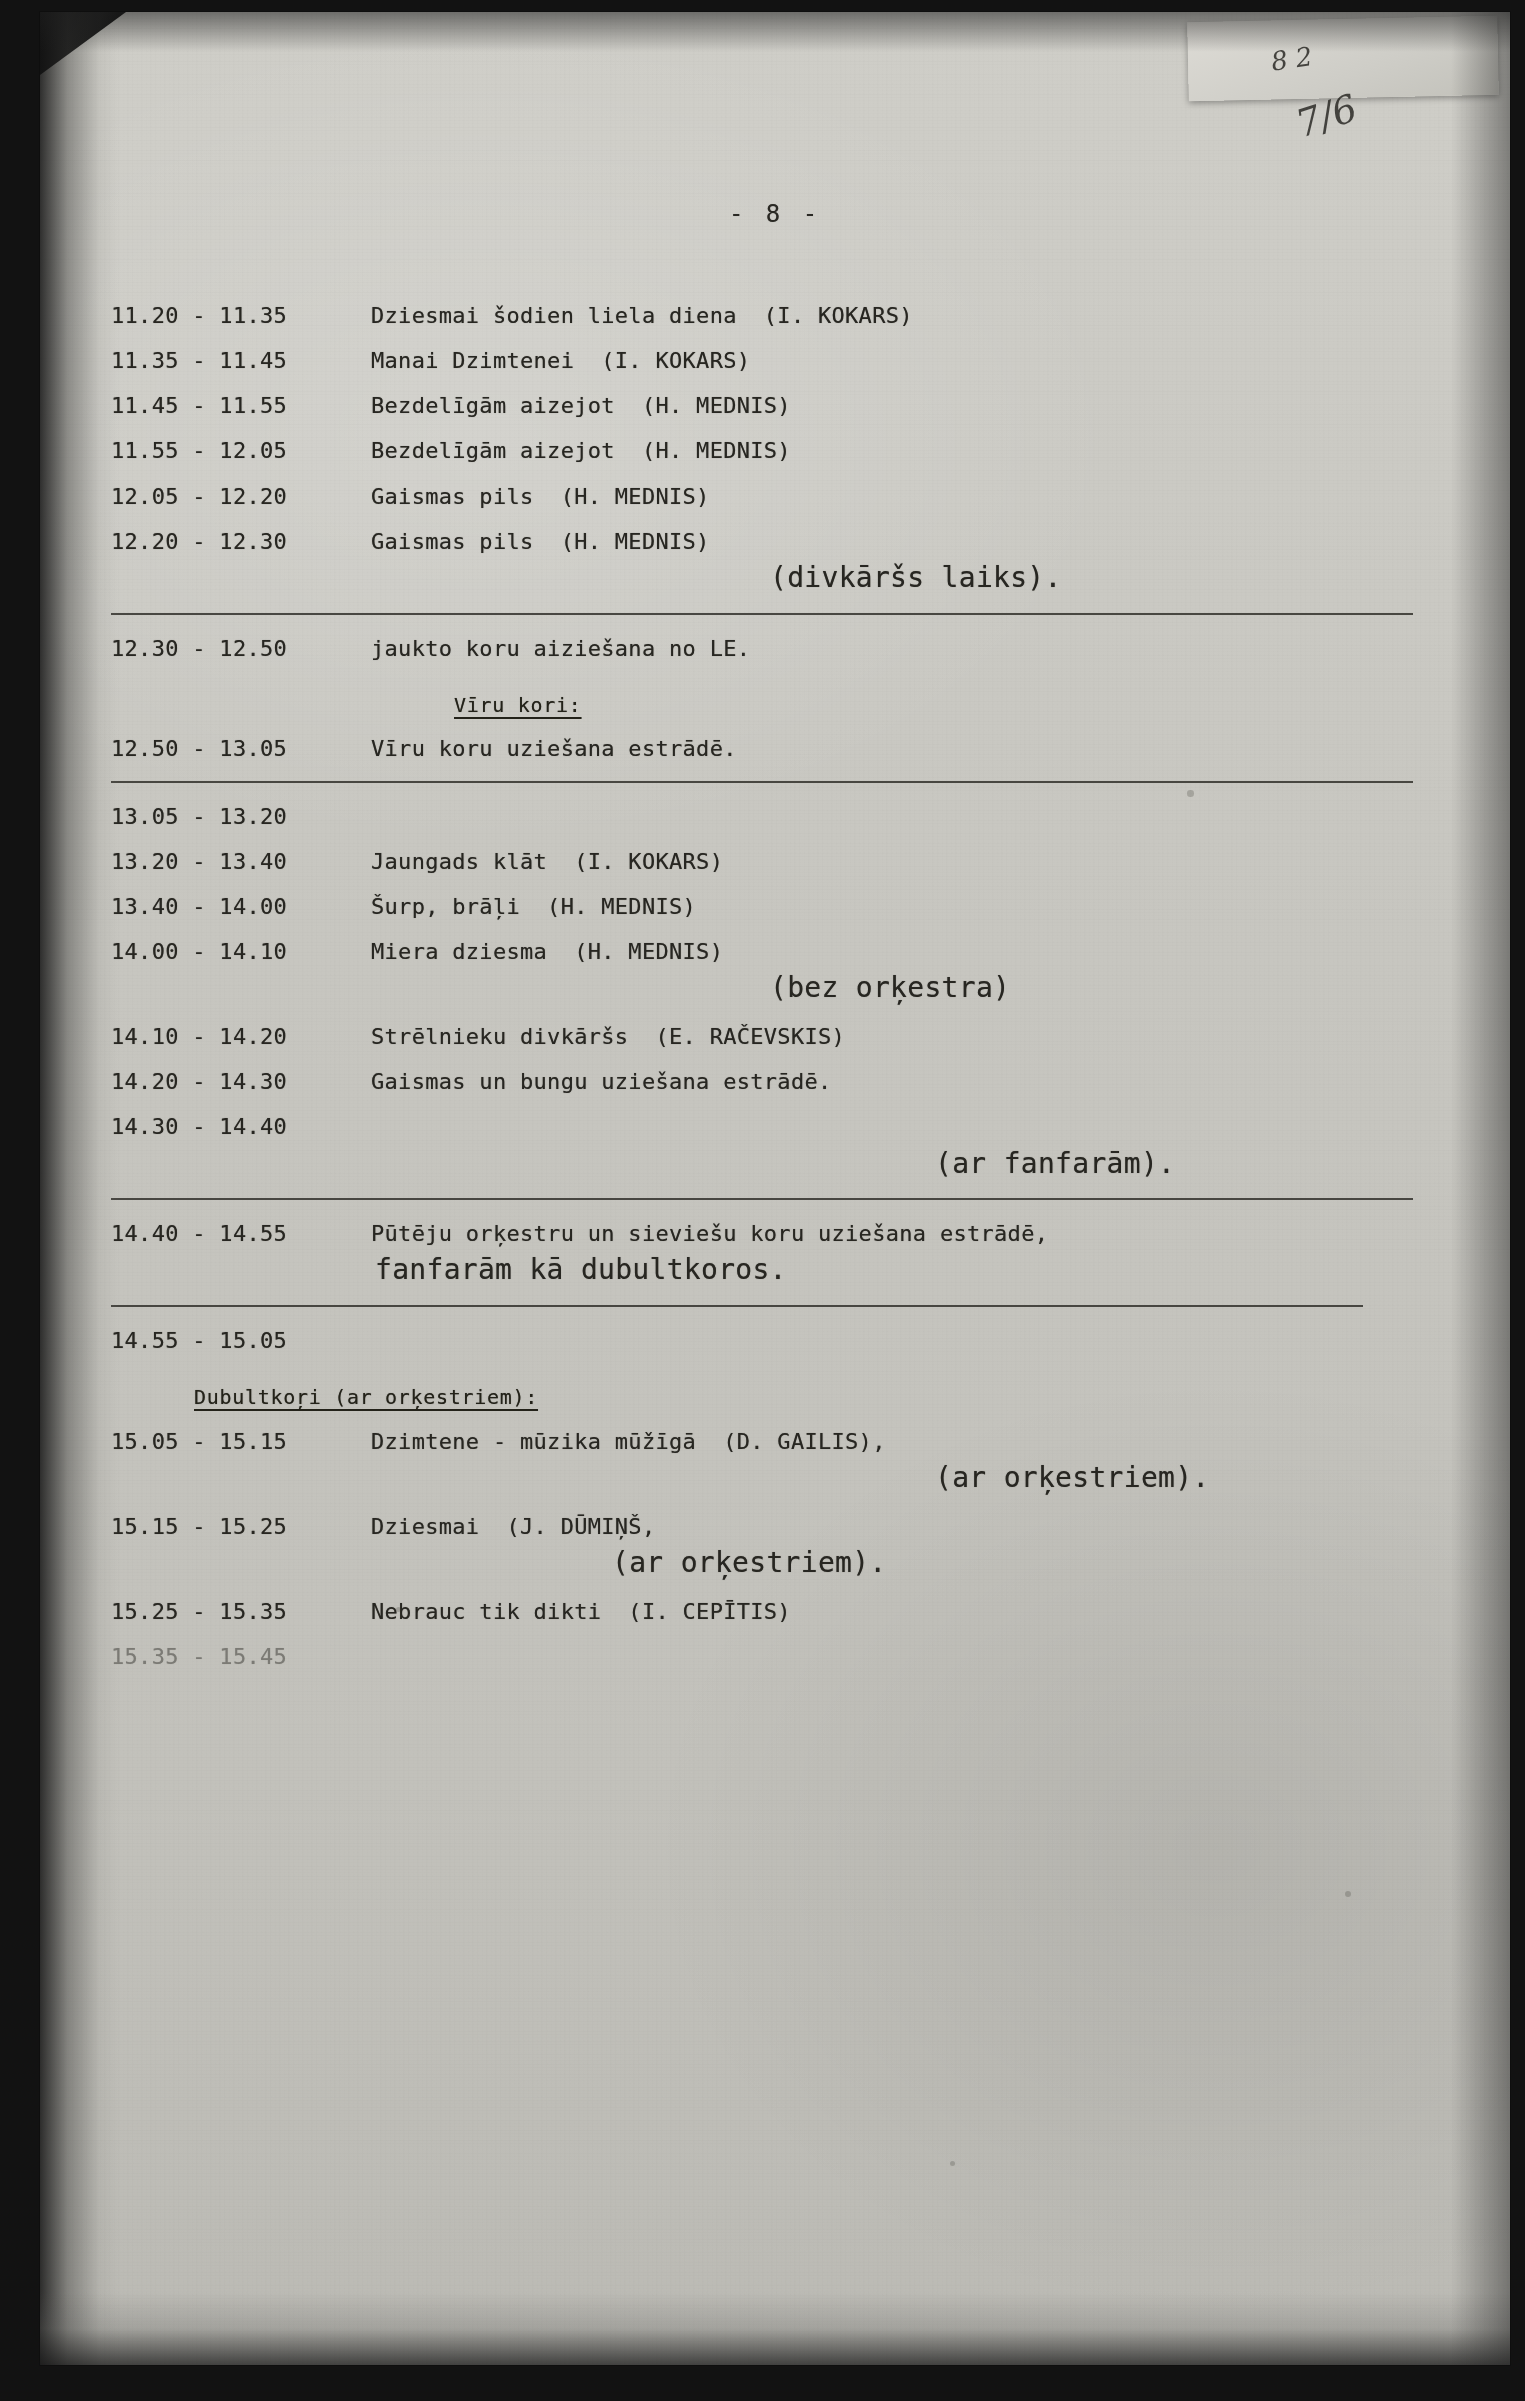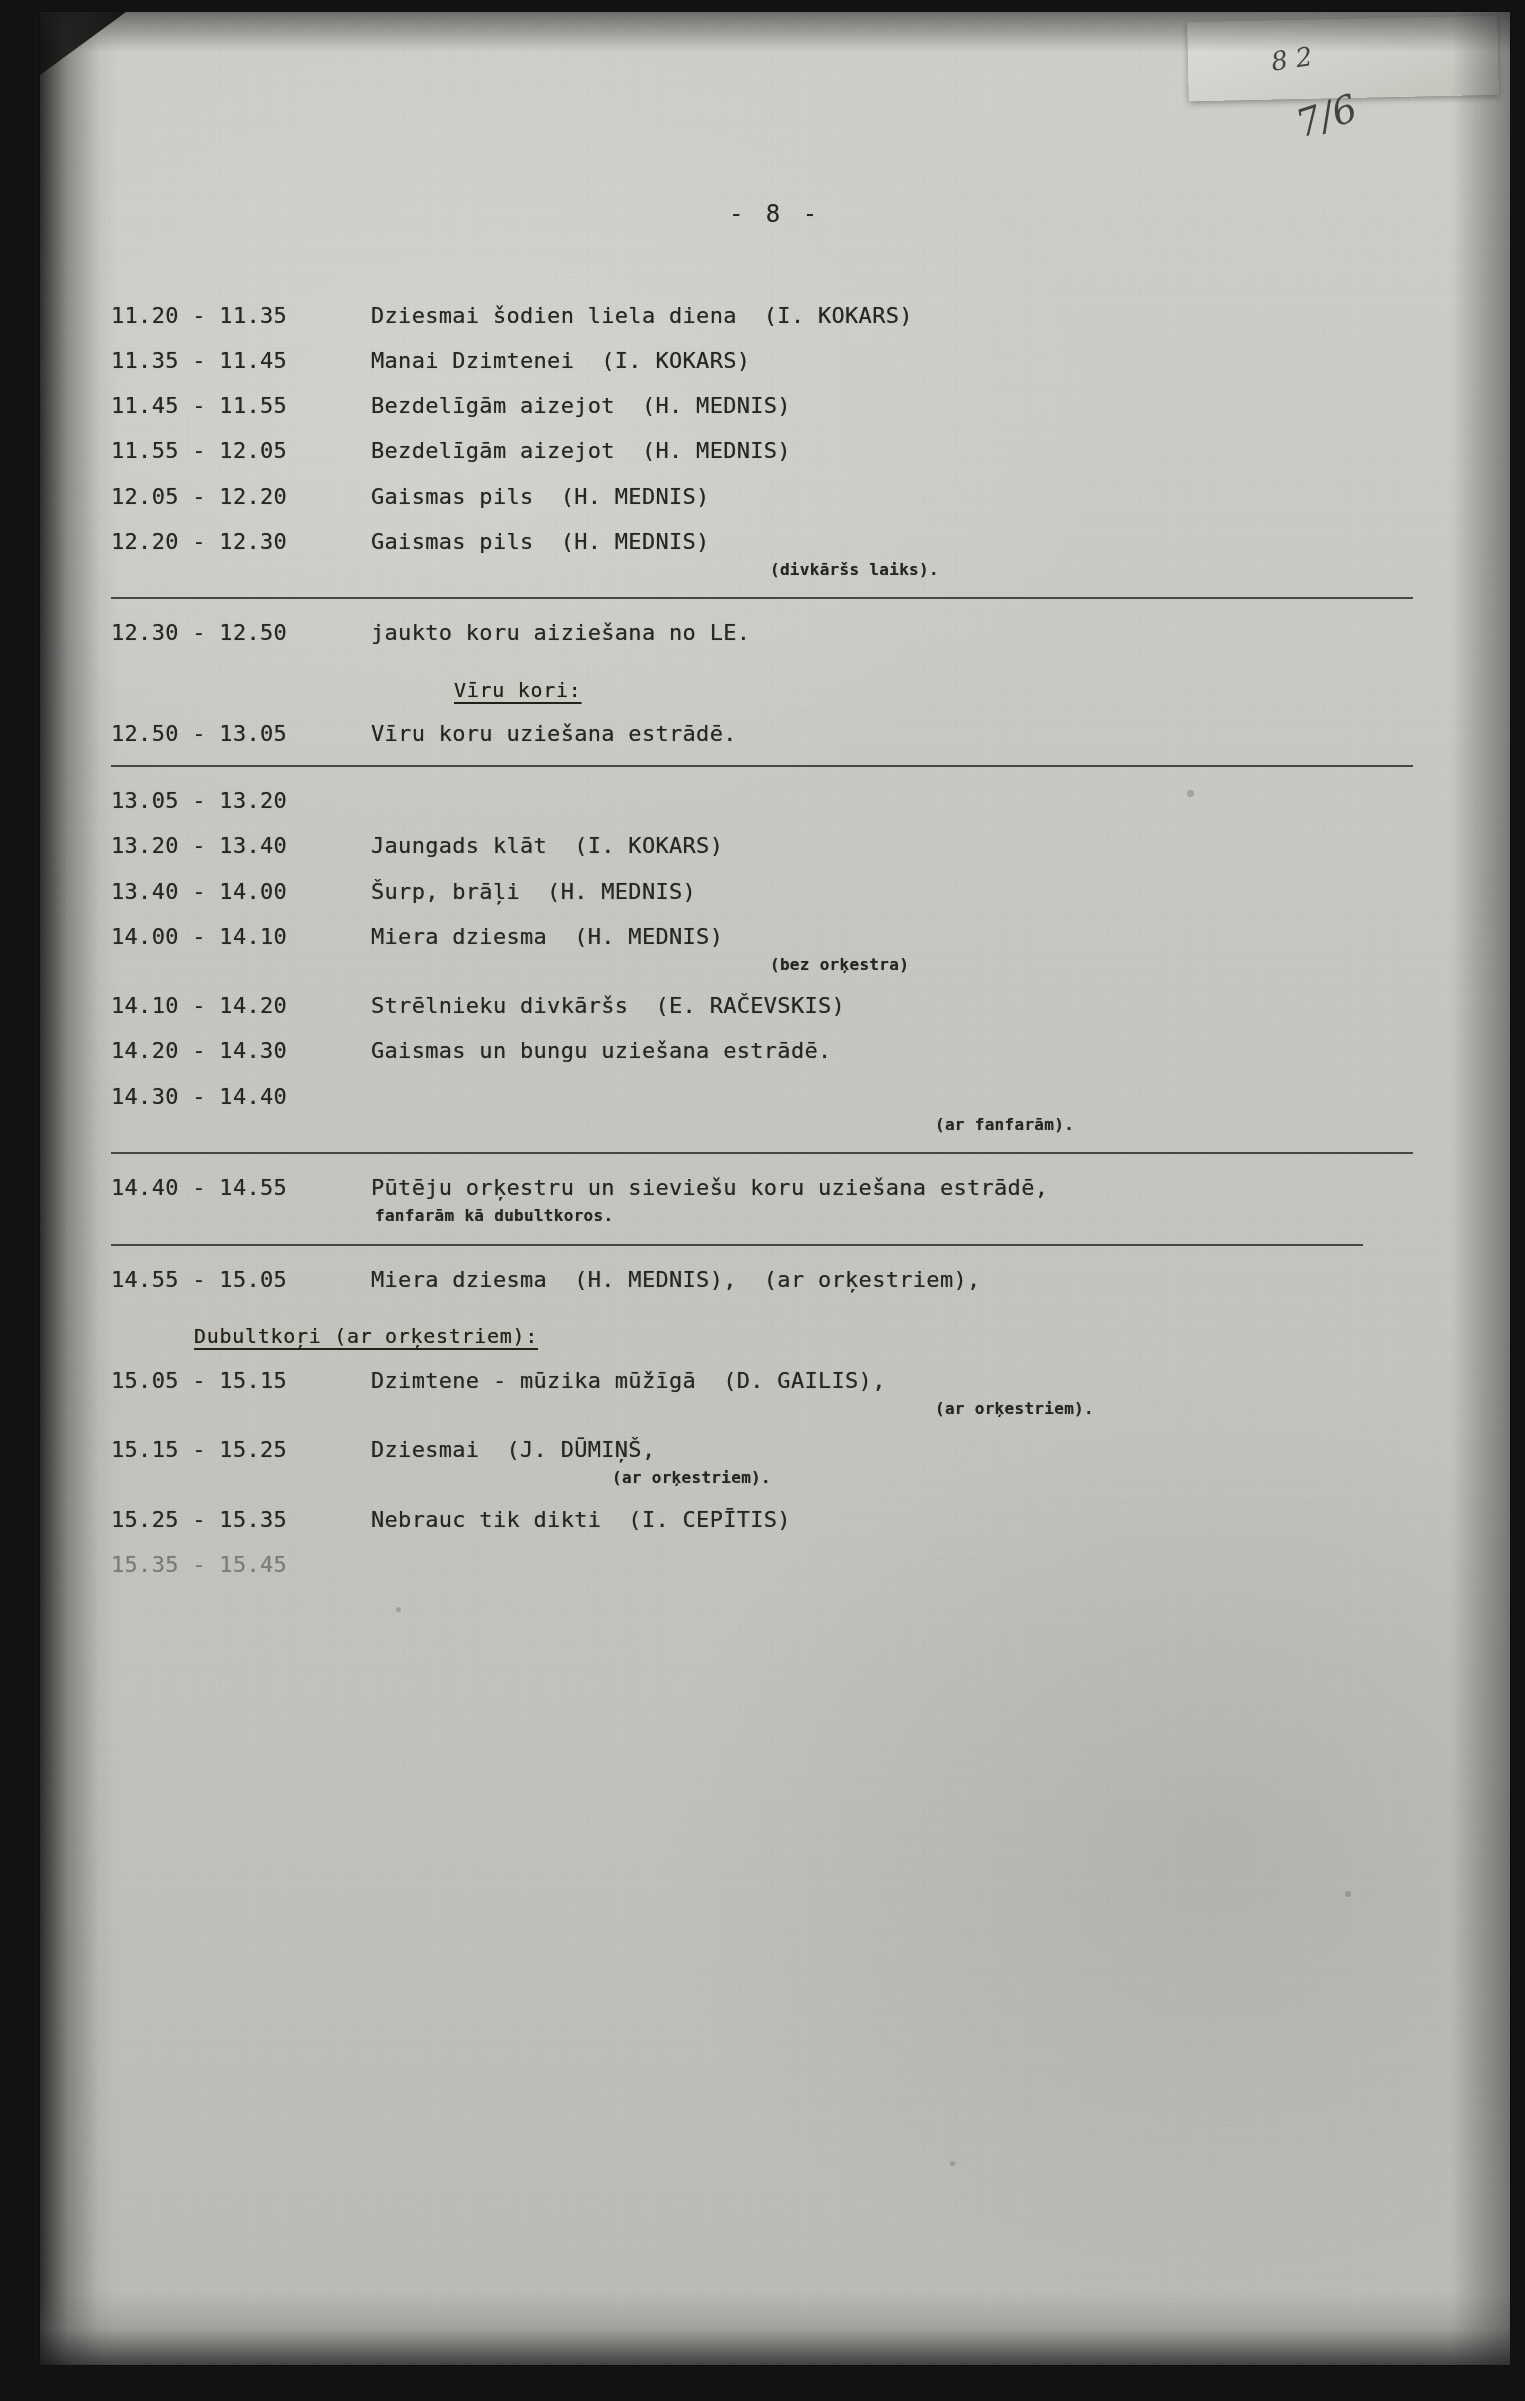--- a/index.html
+++ b/index.html
@@ -134,27 +134,26 @@
     flex: 0 0 260px;
     white-space: pre;
   }
   .row .text {
     flex: 1 1 auto;
     white-space: pre-wrap;
   }
   .cont {
     margin-top: -13px;
     margin-bottom: 17px;
-    font-size: 16px;
+    font-size: 28px;
     line-height: 1.28;
     letter-spacing: 0.3px;
     color: #272621;
     text-shadow: 0 0 0.8px rgba(40,38,33,0.55);
     white-space: pre;
-    font-weight: bold;
   }
   .cont.i-1 { padding-left: 659px; }
   .cont.i-2 { padding-left: 264px; }
   .cont.i-3 { padding-left: 824px; }
   .cont.i-4 { padding-left: 501px; }
 
   .rule {
     height: 0;
     border-top: 2px solid #3a3933;
     margin: 10.5px 0 20px 0;
@@ -301,21 +300,20 @@
       <div class="row">
         <span class="time">14.40 - 14.55</span>
         <span class="text">Pūtēju orķestru un sieviešu koru uziešana estrādē,</span>
       </div>
       <div class="cont i-2">fanfarām kā dubultkoros.</div>
 
       <div class="rule short"></div>
 
       <div class="row">
         <span class="time">14.55 - 15.05</span>
-        <span class="text">Miera dziesma  (H. MEDNIS),  (ar orķestriem),</span>
       </div>
 
       <div class="heading sub">Dubultkoŗi  (ar orķestriem):</div>
 
       <div class="row">
         <span class="time">15.05 - 15.15</span>
         <span class="text">Dzimtene - mūzika mūžīgā  (D. GAILIS),</span>
       </div>
       <div class="cont i-3">(ar orķestriem).</div>
 

